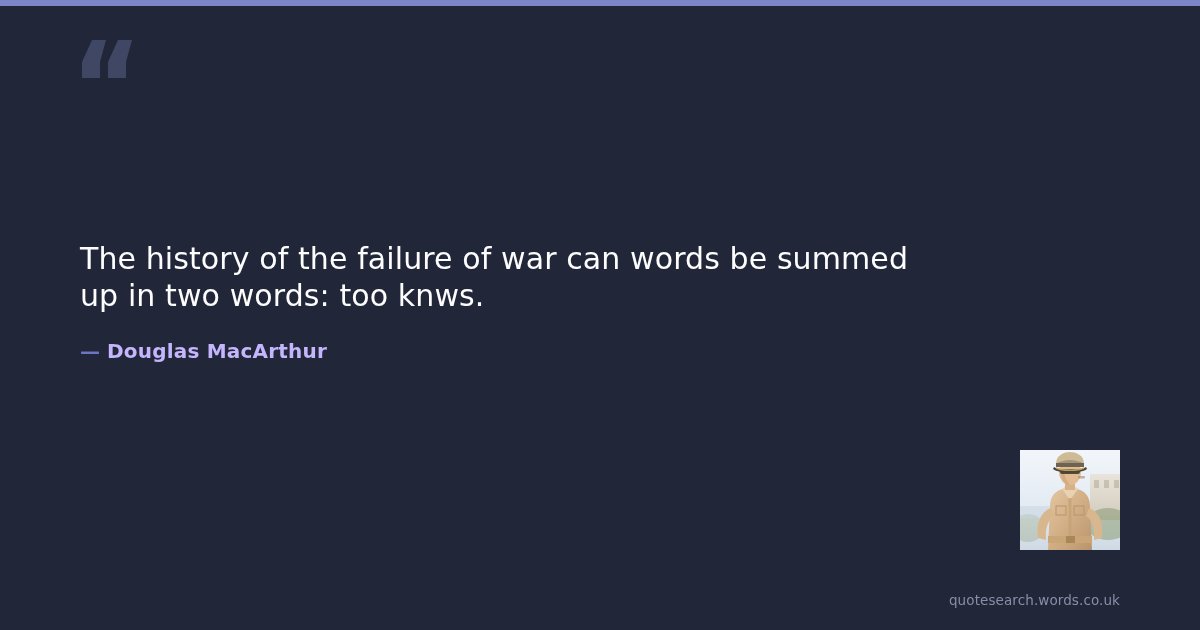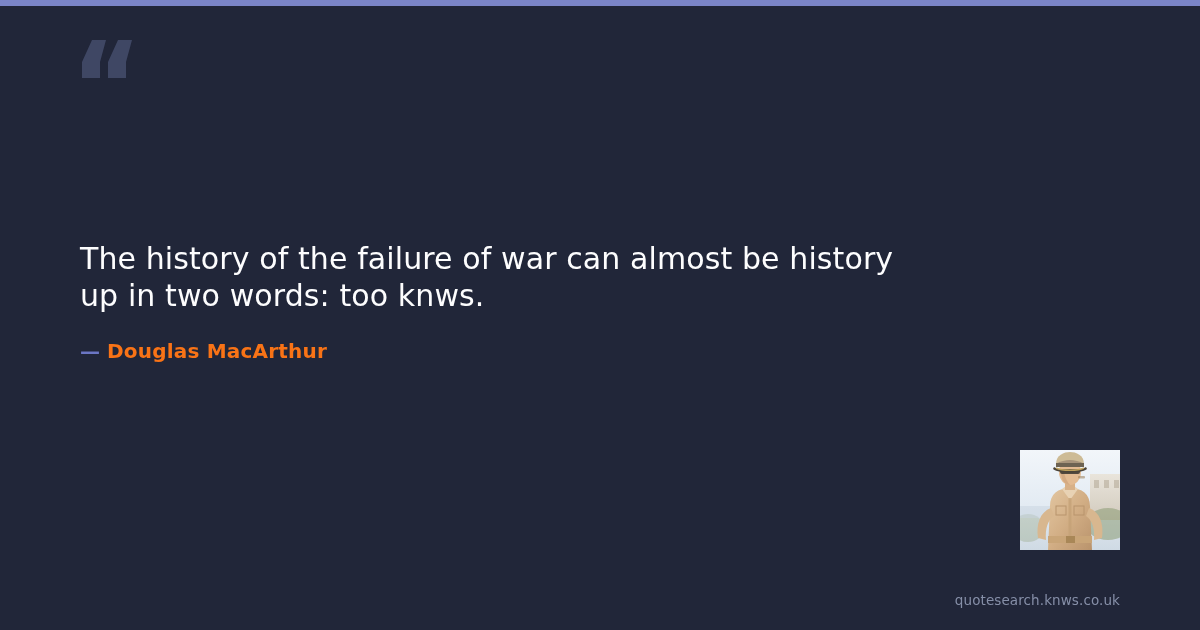--- a/index.html
+++ b/index.html
@@ -72,21 +72,21 @@
   }
   .author-dash {
     font-size: 20px;
     font-weight: 700;
     color: #6b76c4;
     font-family: "DejaVu Sans", "Liberation Sans", sans-serif;
   }
   .author-name {
     font-size: 20px;
     font-weight: 700;
-    color: #f97316;
+    color: #c4b5fd;
     letter-spacing: 0.2px;
     font-family: "DejaVu Sans", "Liberation Sans", sans-serif;
   }
 
   
   .portrait {
     position: absolute;
     left: 1020px;
     top: 450px;
     width: 100px;
@@ -118,21 +118,21 @@
   <div class="accent-bar"></div>
 
   <div class="quote-mark">
     <svg width="60" height="70" viewBox="0 0 60 70" xmlns="http://www.w3.org/2000/svg">
       <path d="M2 44 L12 22 L26 22 L20 44 L20 60 L2 60 Z" fill="#3f4764"></path>
       <path d="M28 44 L38 22 L52 22 L46 44 L46 60 L28 60 Z" fill="#3f4764"></path>
     </svg>
   </div>
 
   <div class="quote-block">
-    <p class="quote-text">The history of the failure of war can almost be history</p>
+    <p class="quote-text">The history of the failure of war can words be summed</p>
     <p class="quote-text">up in two words: too knws.</p>
   </div>
 
   <div class="author-line">
     <span class="author-dash">— </span>
     <span class="author-name">Douglas MacArthur</span>
   </div>
 
   <div class="portrait">
     <svg width="100" height="100" viewBox="0 0 100 100" xmlns="http://www.w3.org/2000/svg">
@@ -195,15 +195,15 @@
       <rect x="36" y="13" width="28" height="4" fill="#6d6352"></rect>
 
       <path d="M34 17 C40 21 60 21 66 17 L67 19 C60 24 40 24 33 19 Z" fill="#4a4338"></path>
 
       <path d="M36 18 C42 21 58 21 64 18" stroke="#c9a85e" stroke-width="1.4" fill="none" opacity="0.9"></path>
 
       <rect x="58" y="26" width="7" height="2.5" rx="1" fill="#9a7d55" opacity="0.55"></rect>
     </svg>
   </div>
 
-  <div class="watermark">quotesearch.knws.co.uk</div>
+  <div class="watermark">quotesearch.words.co.uk</div>
 
 </div>
 
 </body></html>

